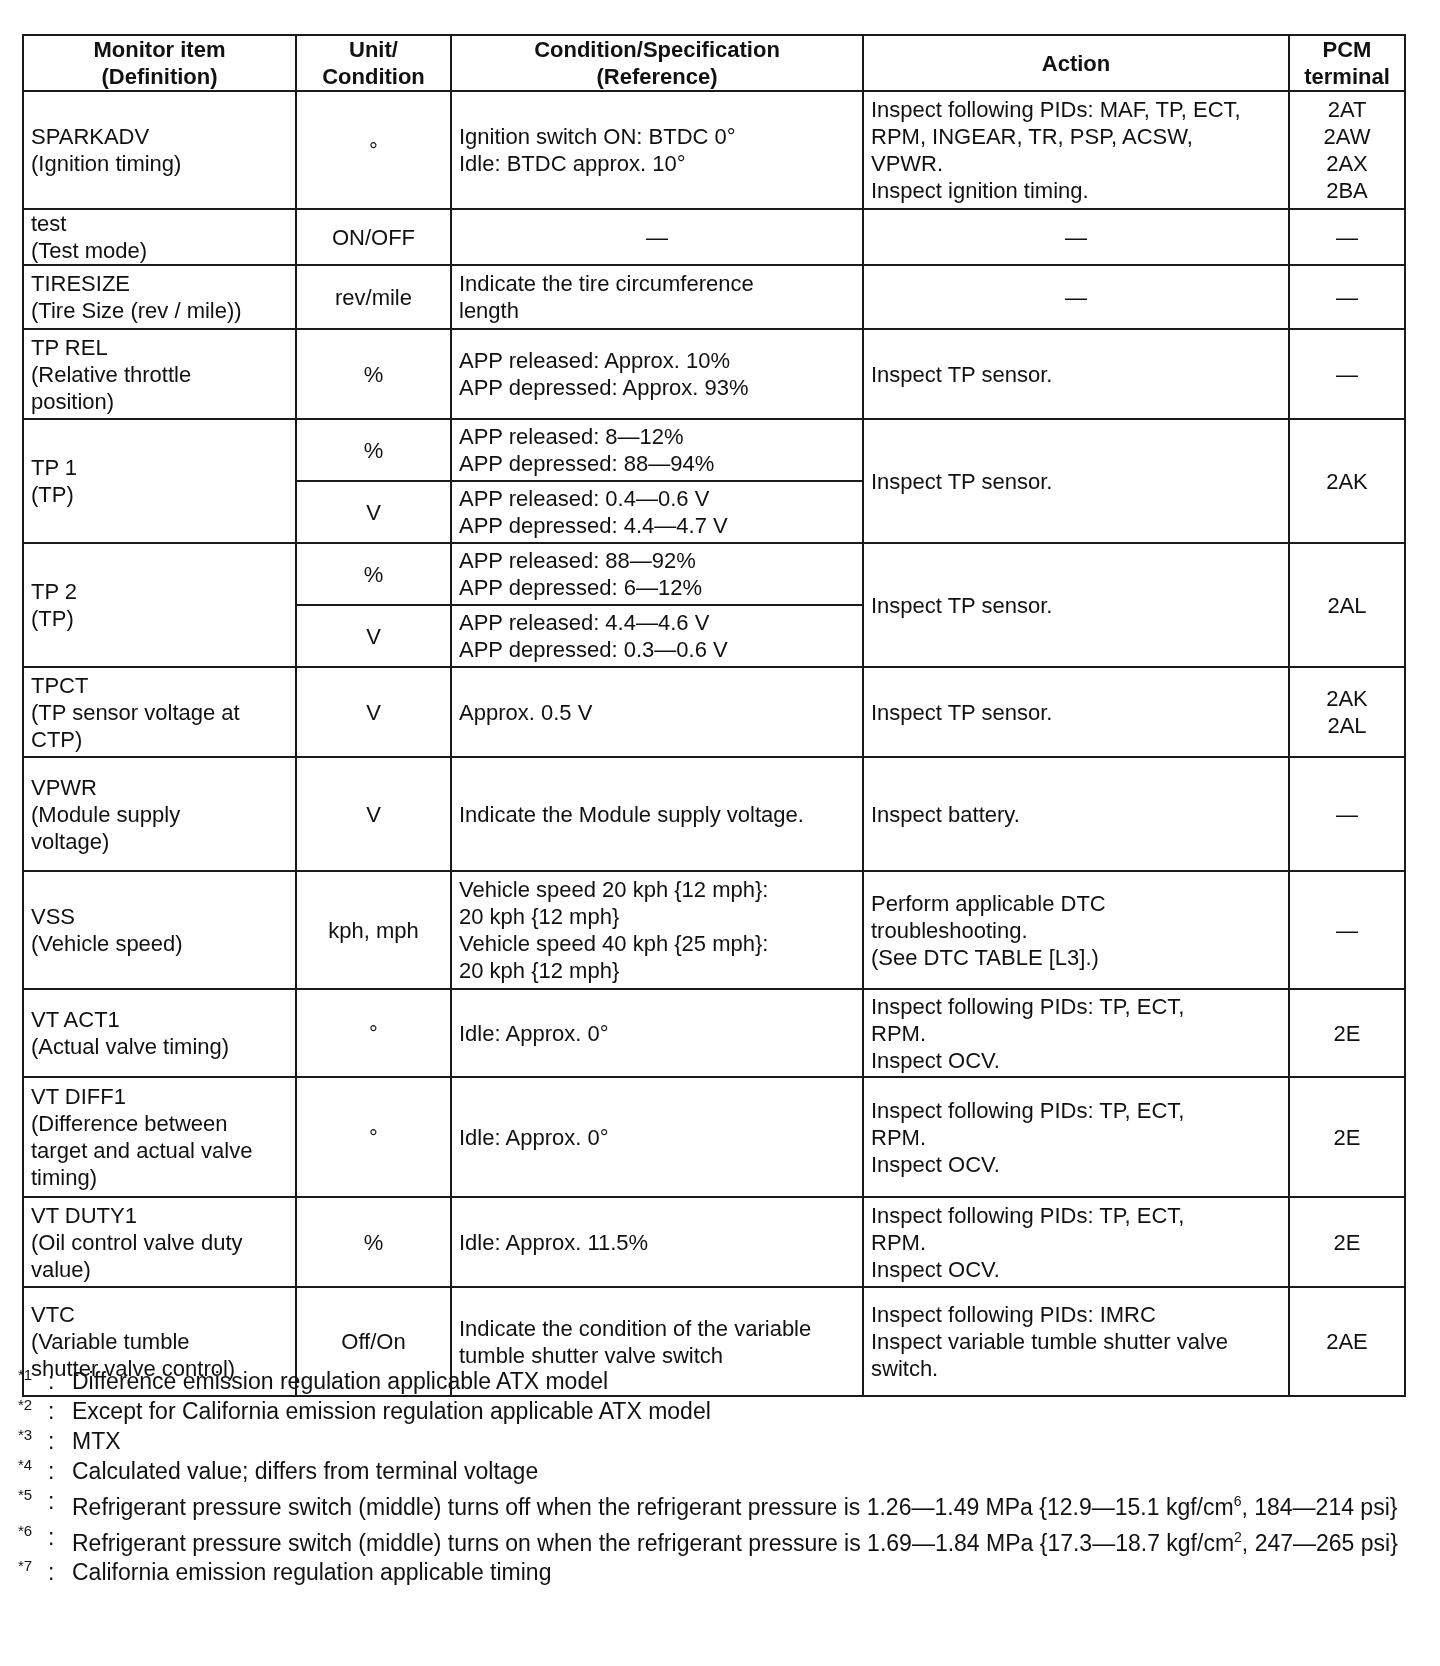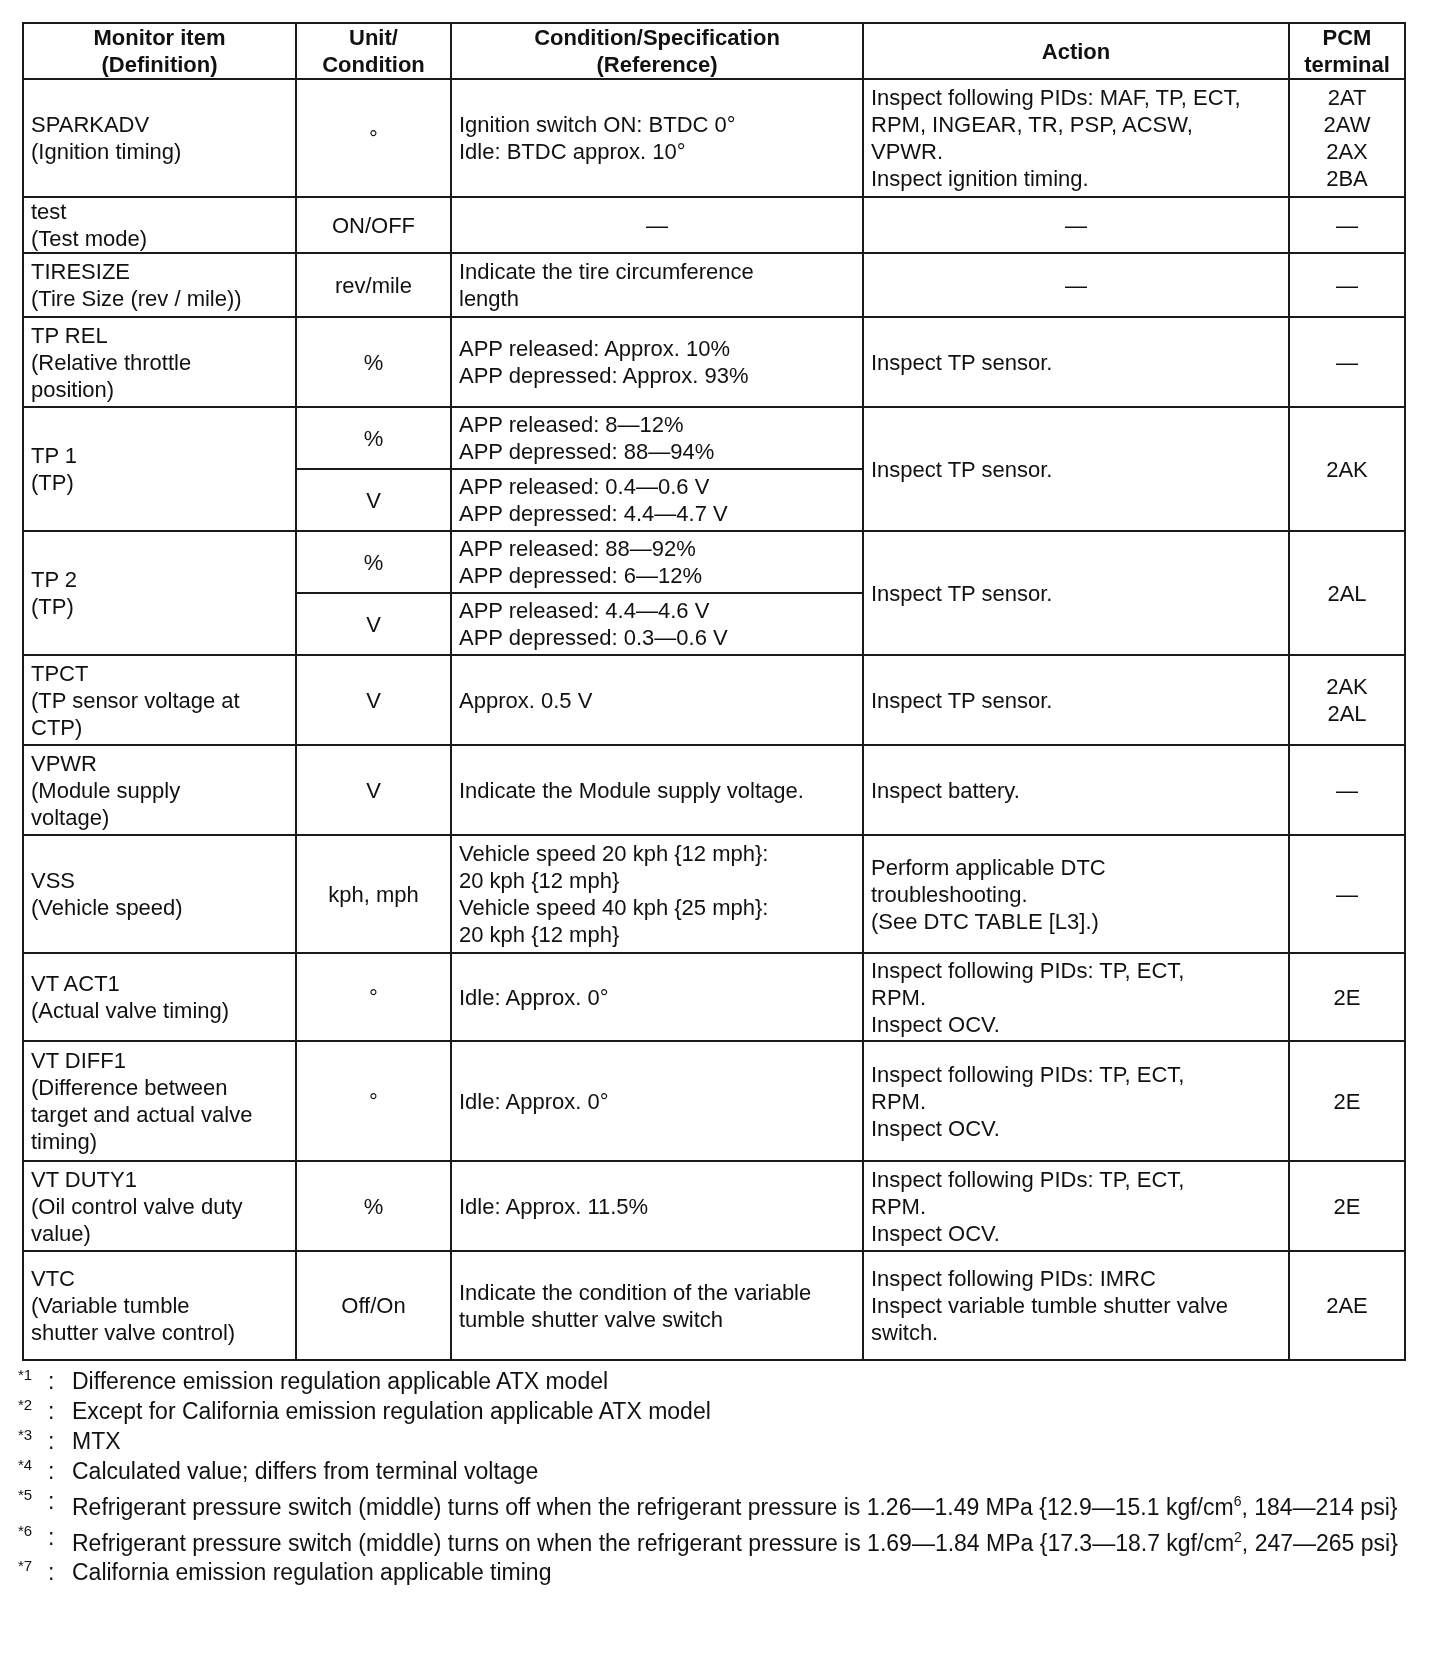--- a/index.html
+++ b/index.html
@@ -1,21 +1,21 @@
 <!DOCTYPE html>
 <html><head>
 <meta charset="utf-8">
 <style>
   html, body { margin: 0; padding: 0; background: #ffffff; }
   body {
     width: 1440px; height: 1666px; position: relative; overflow: hidden;
     font-family: "Liberation Sans", sans-serif; color: #111;
   }
   table.pid {
-    position: absolute; left: 22px; top: 22px;
+    position: absolute; left: 22px; top: 34px;
     width: 1382px; border-collapse: collapse; table-layout: fixed;
     font-size: 22px; line-height: 27px;
     font-stretch: condensed;
   }
   table.pid td, table.pid th {
     border: 2px solid #1a1a1a; padding: 0 7px; vertical-align: middle;
   }
   table.pid th {
     font-weight: bold; text-align: center; height: 54px; font-size: 22px; line-height: 27px;
   }
@@ -130,21 +130,21 @@
     <tr style="height:90px">
       <td class="l ml">TPCT
 (TP sensor voltage at
 CTP)</td>
       <td class="c">V</td>
       <td class="l ml">Approx. 0.5 V</td>
       <td class="l ml">Inspect TP sensor.</td>
       <td class="c ml">2AK
 2AL</td>
     </tr>
-    <tr style="height:90px">
+    <tr style="height:114px">
       <td class="l ml">VPWR
 (Module supply
 voltage)</td>
       <td class="c">V</td>
       <td class="l ml">Indicate the Module supply voltage.</td>
       <td class="l ml">Inspect battery.</td>
       <td class="c">—</td>
     </tr>
     <tr style="height:118px">
       <td class="l ml">VSS

